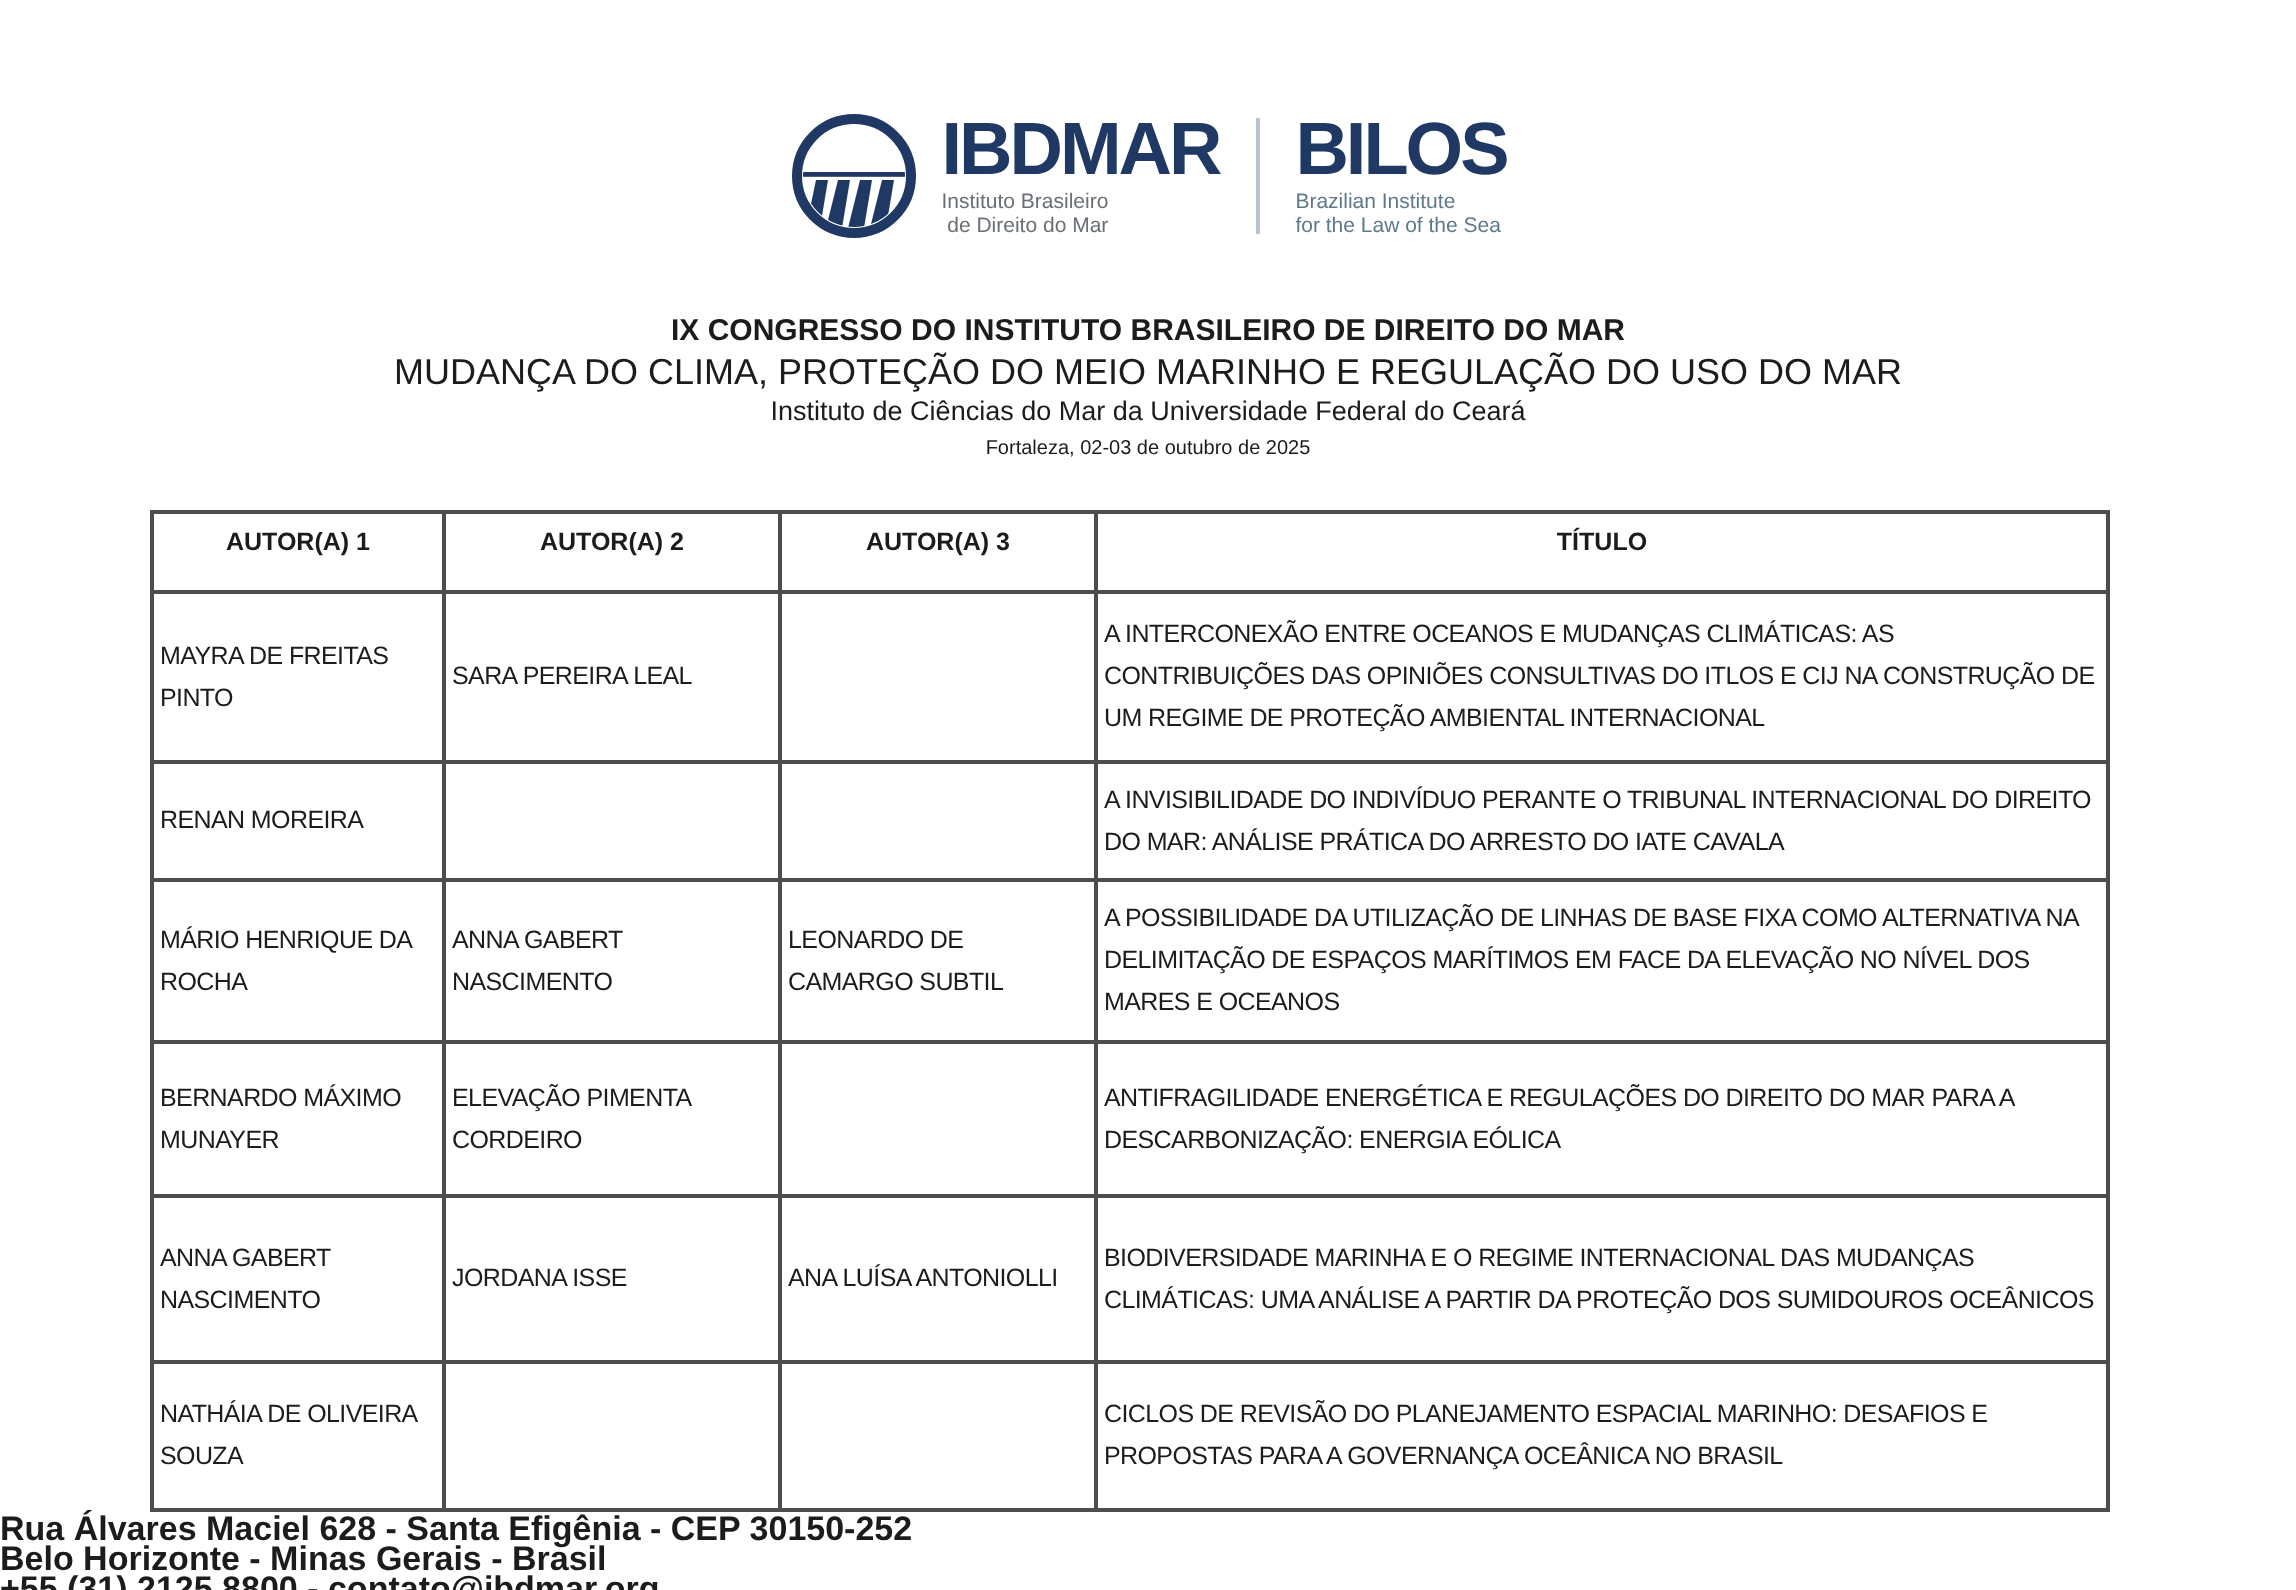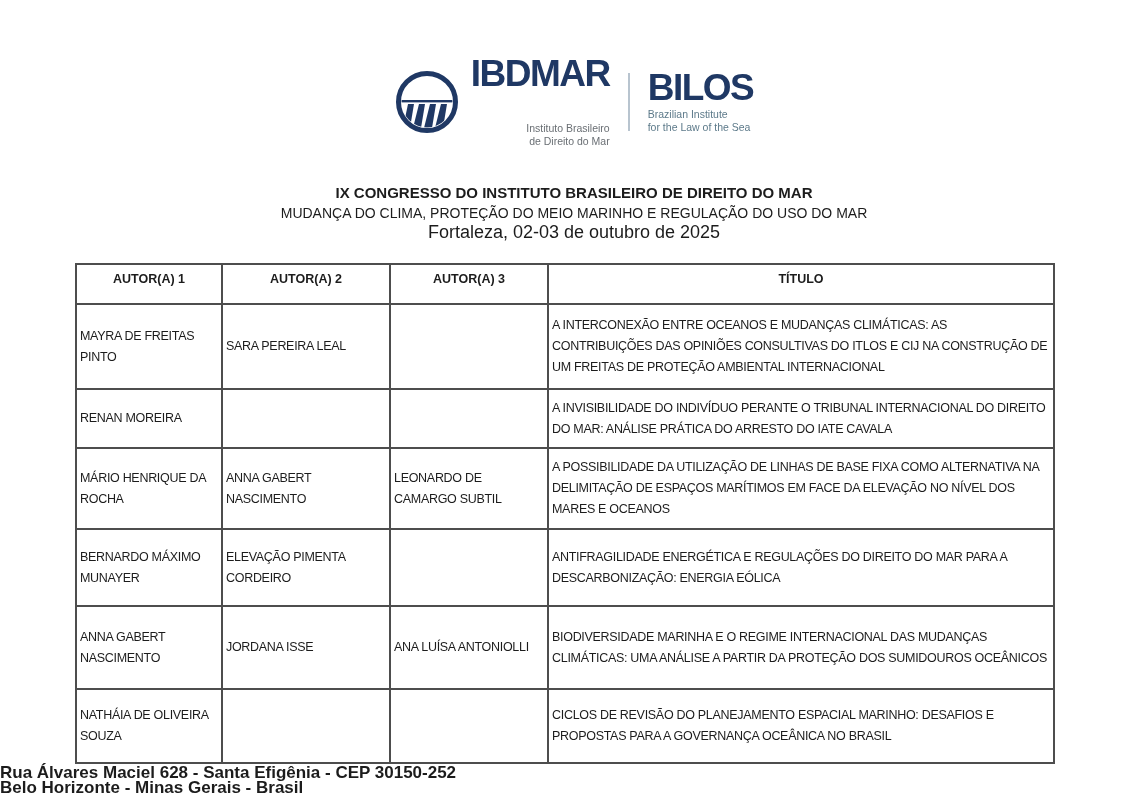--- a/index.html
+++ b/index.html
@@ -11,39 +11,39 @@
   }
   .page{position:relative;width:1148px;height:795px;background:#fff;overflow:hidden;}
 
   
   .logo-row{
     display:flex;justify-content:center;align-items:center;
     padding-top:56px;gap:12px;
   }
   .logo-mark{flex:0 0 auto;}
   .logo-block{display:flex;flex-direction:column;}
-  .logo-block.ib{align-items:flex-end;gap:28px;}
+  .logo-block.ib{align-items:flex-start;}
   .logo-block.bi{align-items:flex-start;}
   .logo-word{
     font-size:37px;font-weight:bold;letter-spacing:-1.5px;
     color:#1f3864;line-height:36px;
   }
   .logo-caption{
     font-size:10.5px;line-height:12.5px;margin-top:2px;
   }
   .logo-caption.ib{color:#6a6f74;text-align:right;}
   .logo-caption.bi{color:#5d7a8a;text-align:left;}
   .logo-sep{width:2px;height:58px;background:#b8c4cf;margin:0 6px;}
 
   
   .title-block{text-align:center;margin-top:36px;}
   .title-block .l1{font-size:15px;font-weight:bold;line-height:20px;}
-  .title-block .l2{font-size:14px;line-height:20px;}
+  .title-block .l2{font-size:18px;line-height:20px;}
   .title-block .l3{font-size:13.5px;line-height:19px;}
-  .title-block .l4{font-size:18px;line-height:19px;}
+  .title-block .l4{font-size:10px;line-height:19px;}
 
   
   table.program{
     border-collapse:collapse;table-layout:fixed;
     margin:21px 0 0 75px;width:978px;
   }
   table.program th, table.program td{
     border:2px solid #4d4d4d;
     overflow:hidden;
   }
@@ -104,20 +104,21 @@
       <div class="logo-caption bi">
         <span>Brazilian Institute</span><br>
         <span>for the Law of the Sea</span>
       </div>
     </div>
   </div>
 
   <div class="title-block">
     <div class="l1">IX CONGRESSO DO INSTITUTO BRASILEIRO DE DIREITO DO MAR</div>
     <div class="l2">MUDANÇA DO CLIMA, PROTEÇÃO DO MEIO MARINHO E REGULAÇÃO DO USO DO MAR</div>
+    <div class="l3">Instituto de Ciências do Mar da Universidade Federal do Ceará</div>
     <div class="l4">Fortaleza, 02-03 de outubro de 2025</div>
   </div>
 
   <table class="program">
     <colgroup>
         <col class="c1">
         <col class="c2">
         <col class="c3">
         <col class="c4">
       </colgroup>
@@ -127,21 +128,21 @@
         <th>AUTOR(A) 2</th>
         <th>AUTOR(A) 3</th>
         <th>TÍTULO</th>
       </tr>
     </thead>
     <tbody>
       <tr class="r0">
         <td>MAYRA DE FREITAS PINTO</td>
         <td>SARA PEREIRA LEAL</td>
         <td></td>
-        <td>A INTERCONEXÃO ENTRE OCEANOS E MUDANÇAS CLIMÁTICAS: AS CONTRIBUIÇÕES DAS OPINIÕES CONSULTIVAS DO ITLOS E CIJ NA CONSTRUÇÃO DE UM FREITAS DE PROTEÇÃO AMBIENTAL INTERNACIONAL</td>
+        <td>A INTERCONEXÃO ENTRE OCEANOS E MUDANÇAS CLIMÁTICAS: AS CONTRIBUIÇÕES DAS OPINIÕES CONSULTIVAS DO ITLOS E CIJ NA CONSTRUÇÃO DE UM REGIME DE PROTEÇÃO AMBIENTAL INTERNACIONAL</td>
       </tr>
       <tr class="r1">
         <td>RENAN MOREIRA</td>
         <td></td>
         <td></td>
         <td>A INVISIBILIDADE DO INDIVÍDUO PERANTE O TRIBUNAL INTERNACIONAL DO DIREITO DO MAR: ANÁLISE PRÁTICA DO ARRESTO DO IATE CAVALA</td>
       </tr>
       <tr class="r2">
         <td>MÁRIO HENRIQUE DA ROCHA</td>
         <td>ANNA GABERT NASCIMENTO</td>

